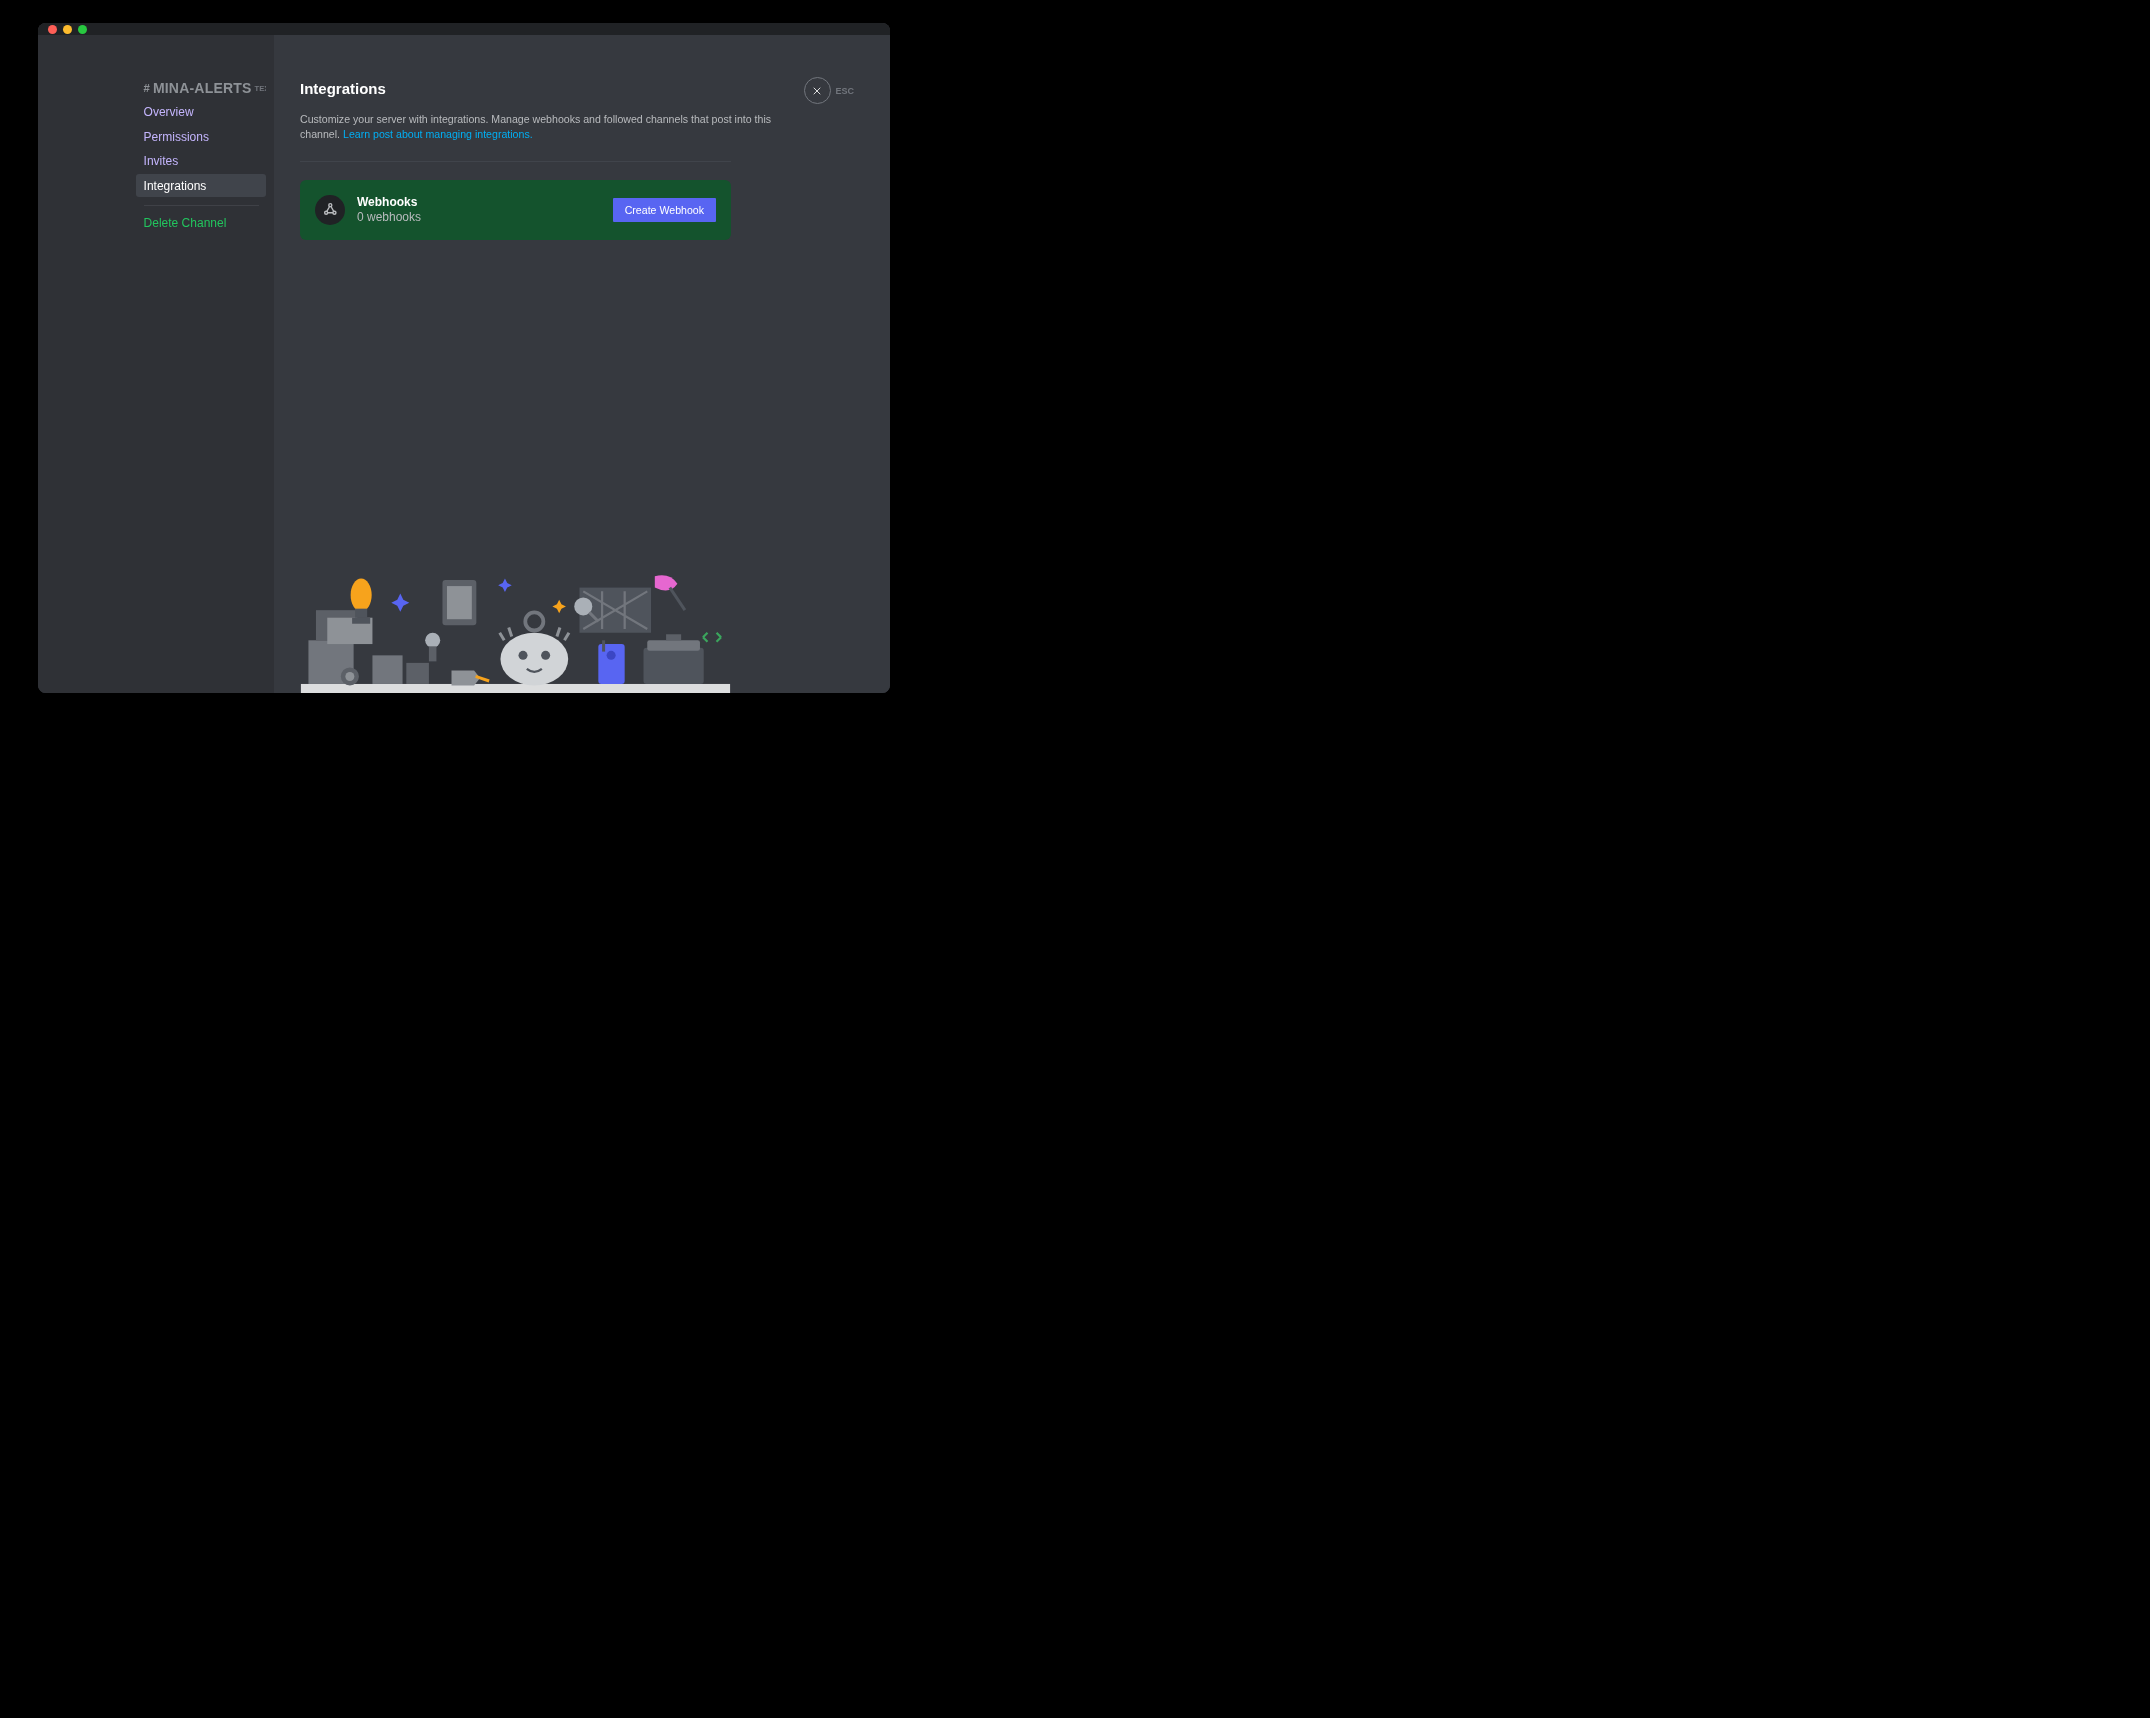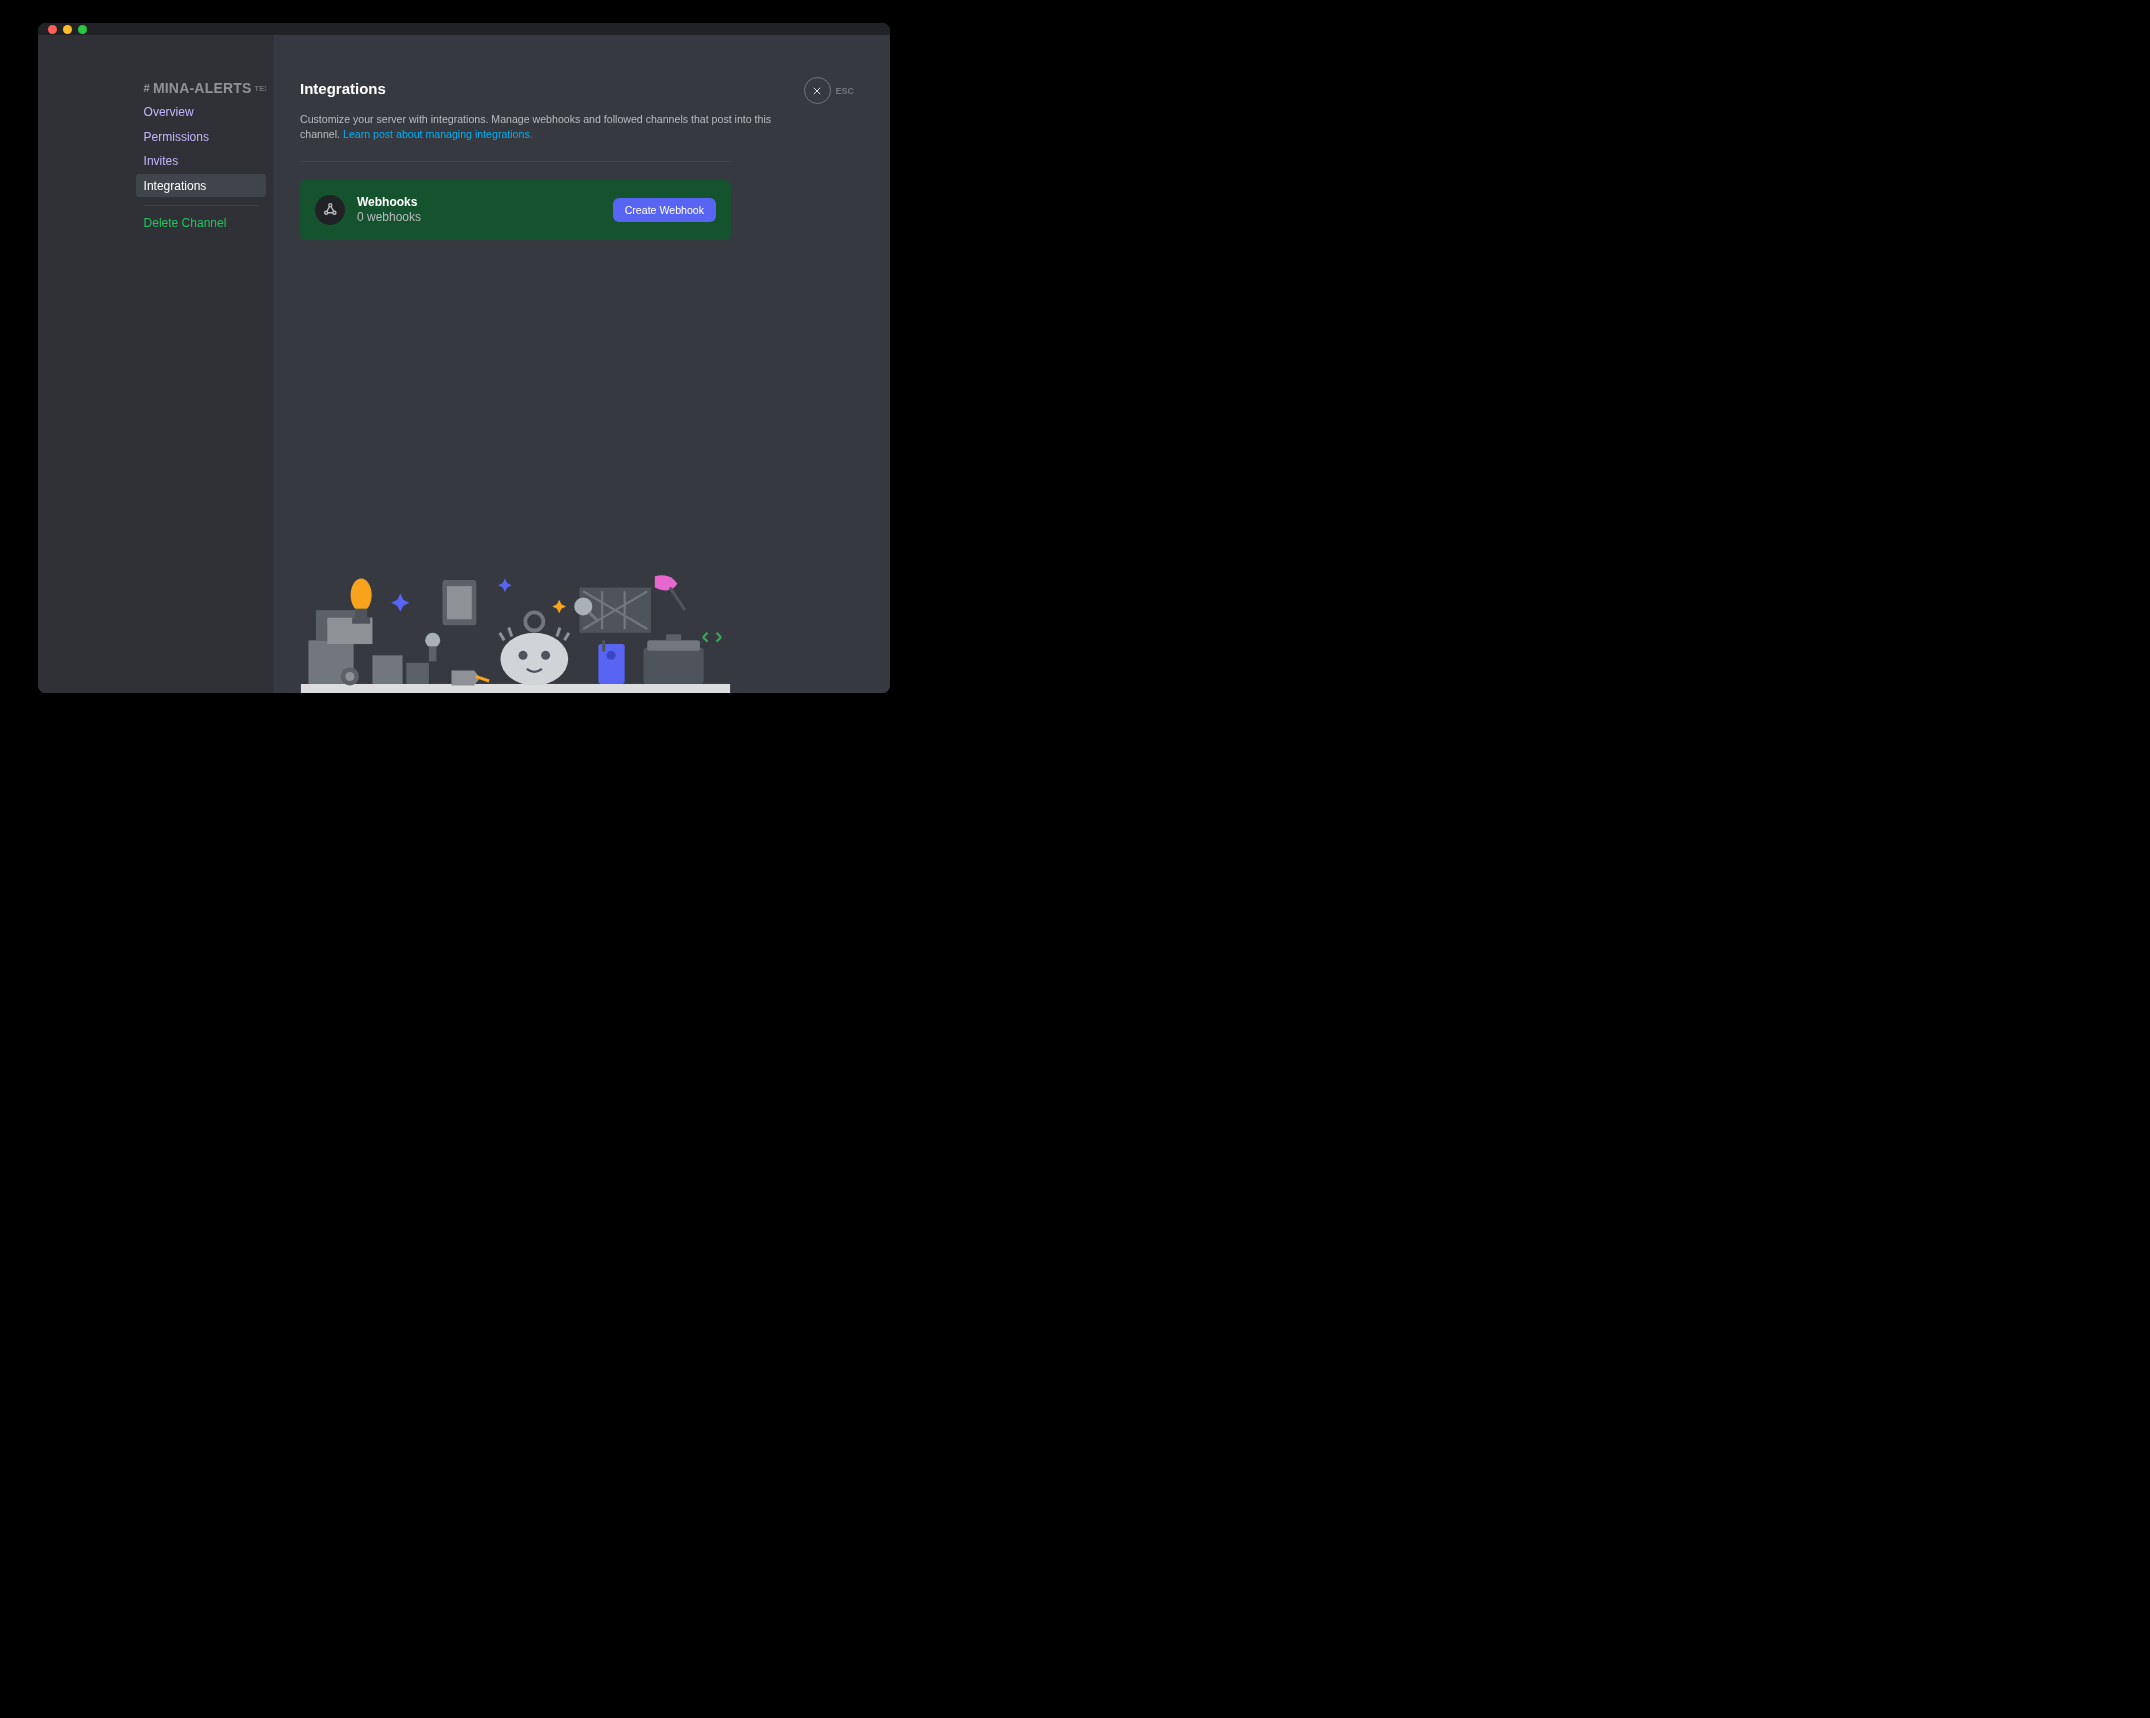--- a/index.html
+++ b/index.html
@@ -116,21 +116,21 @@
   .card-text { flex:1; }
   .card-title { color:#fff; font-size:12px; font-weight:600; margin-bottom:1.5px;}
   .card-sub { color:#b9bbbe; font-size:12px;}
   .btn {
     background:#5865f2;
     color:#fff;
     font-size:10.6px;
     font-weight:500;
     border:none;
     padding:6px 12px;
-    border-radius:6px;
+    border-radius:1px;
     cursor:pointer;
   }
   .close-wrap {
     position:absolute;
     top:42px; right:36px;
     display:flex; flex-direction:row; align-items:center; gap:4.5px;
   }
   .close-btn {
     width:27px; height:27px;
     border:1.5px solid #72767d;

